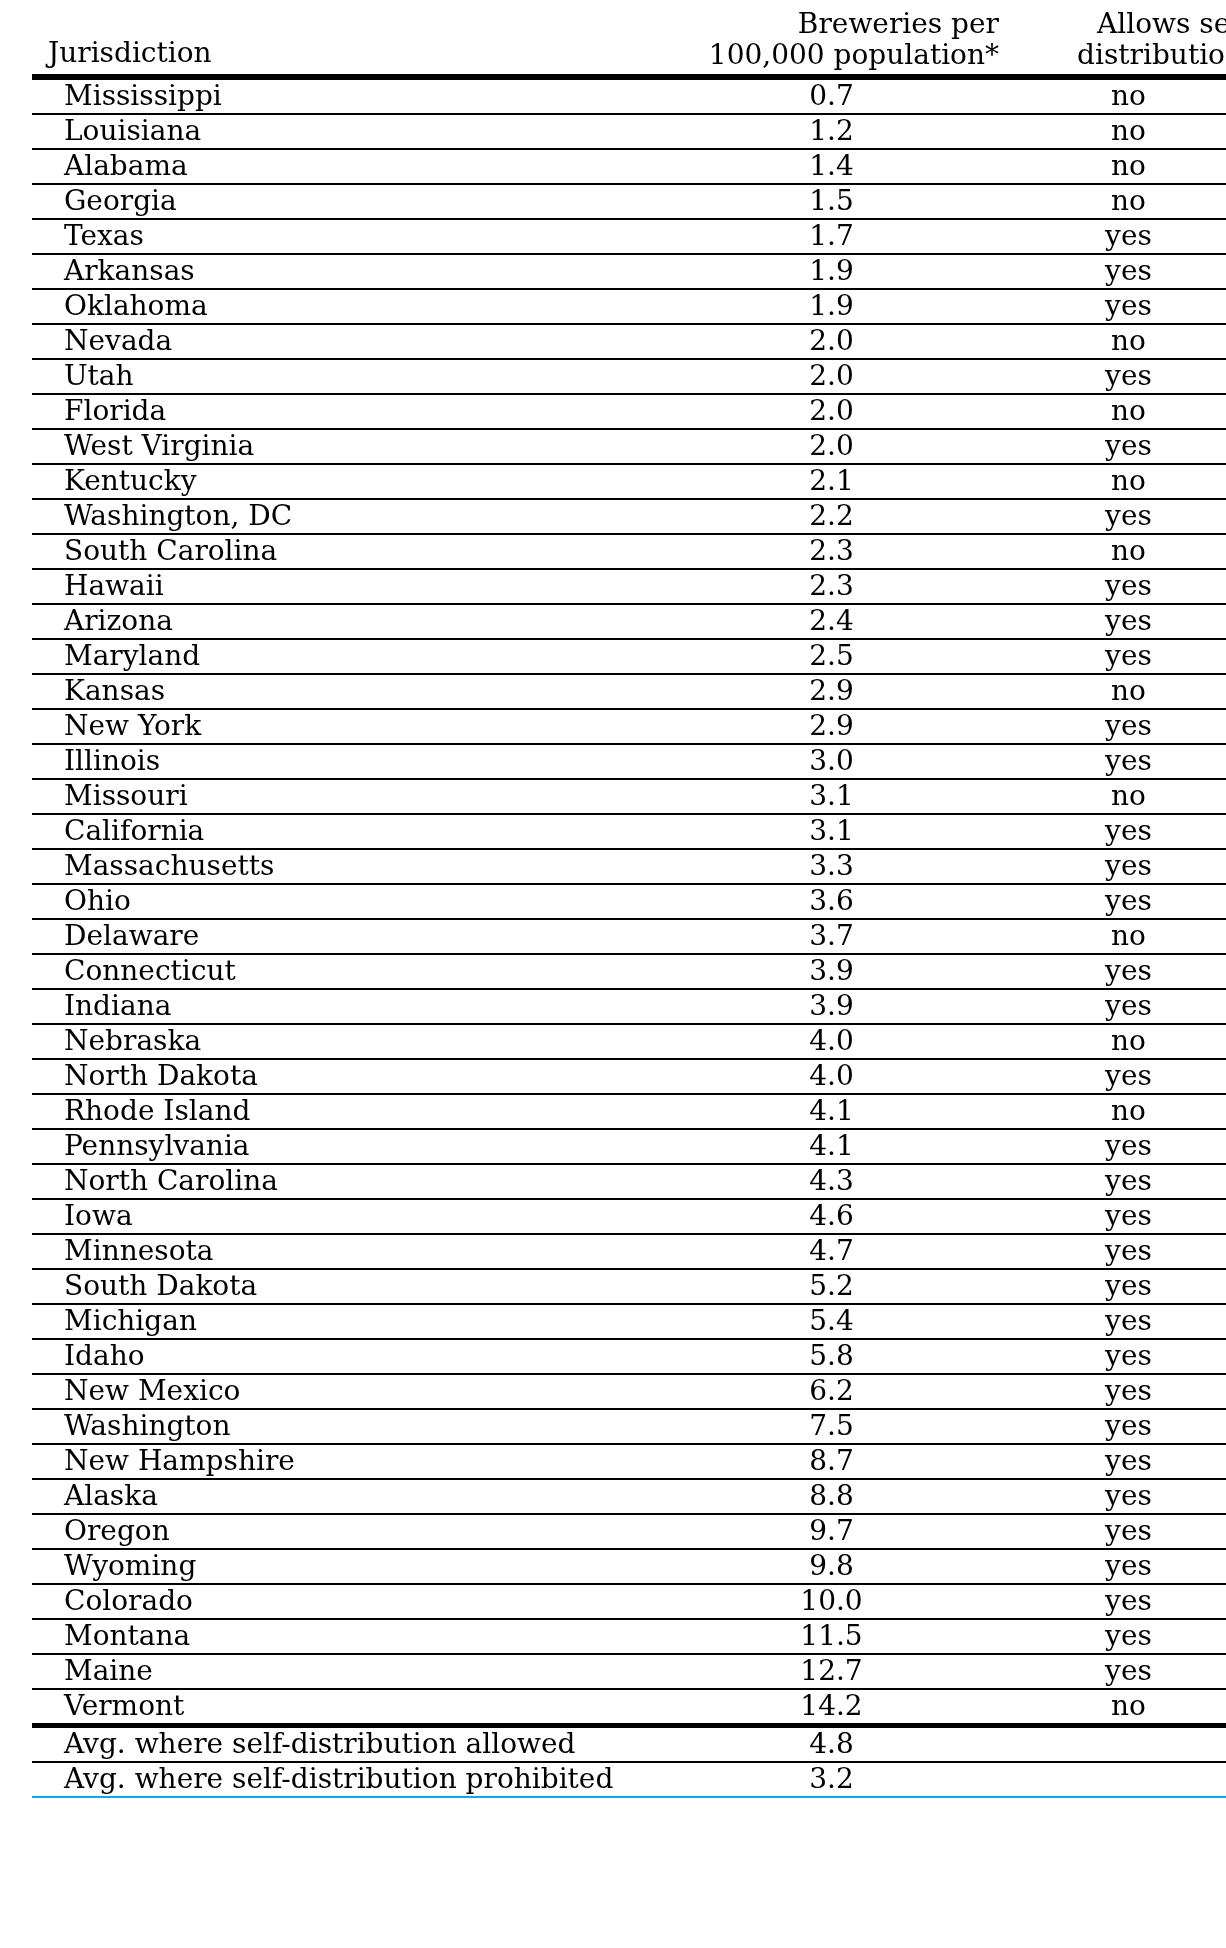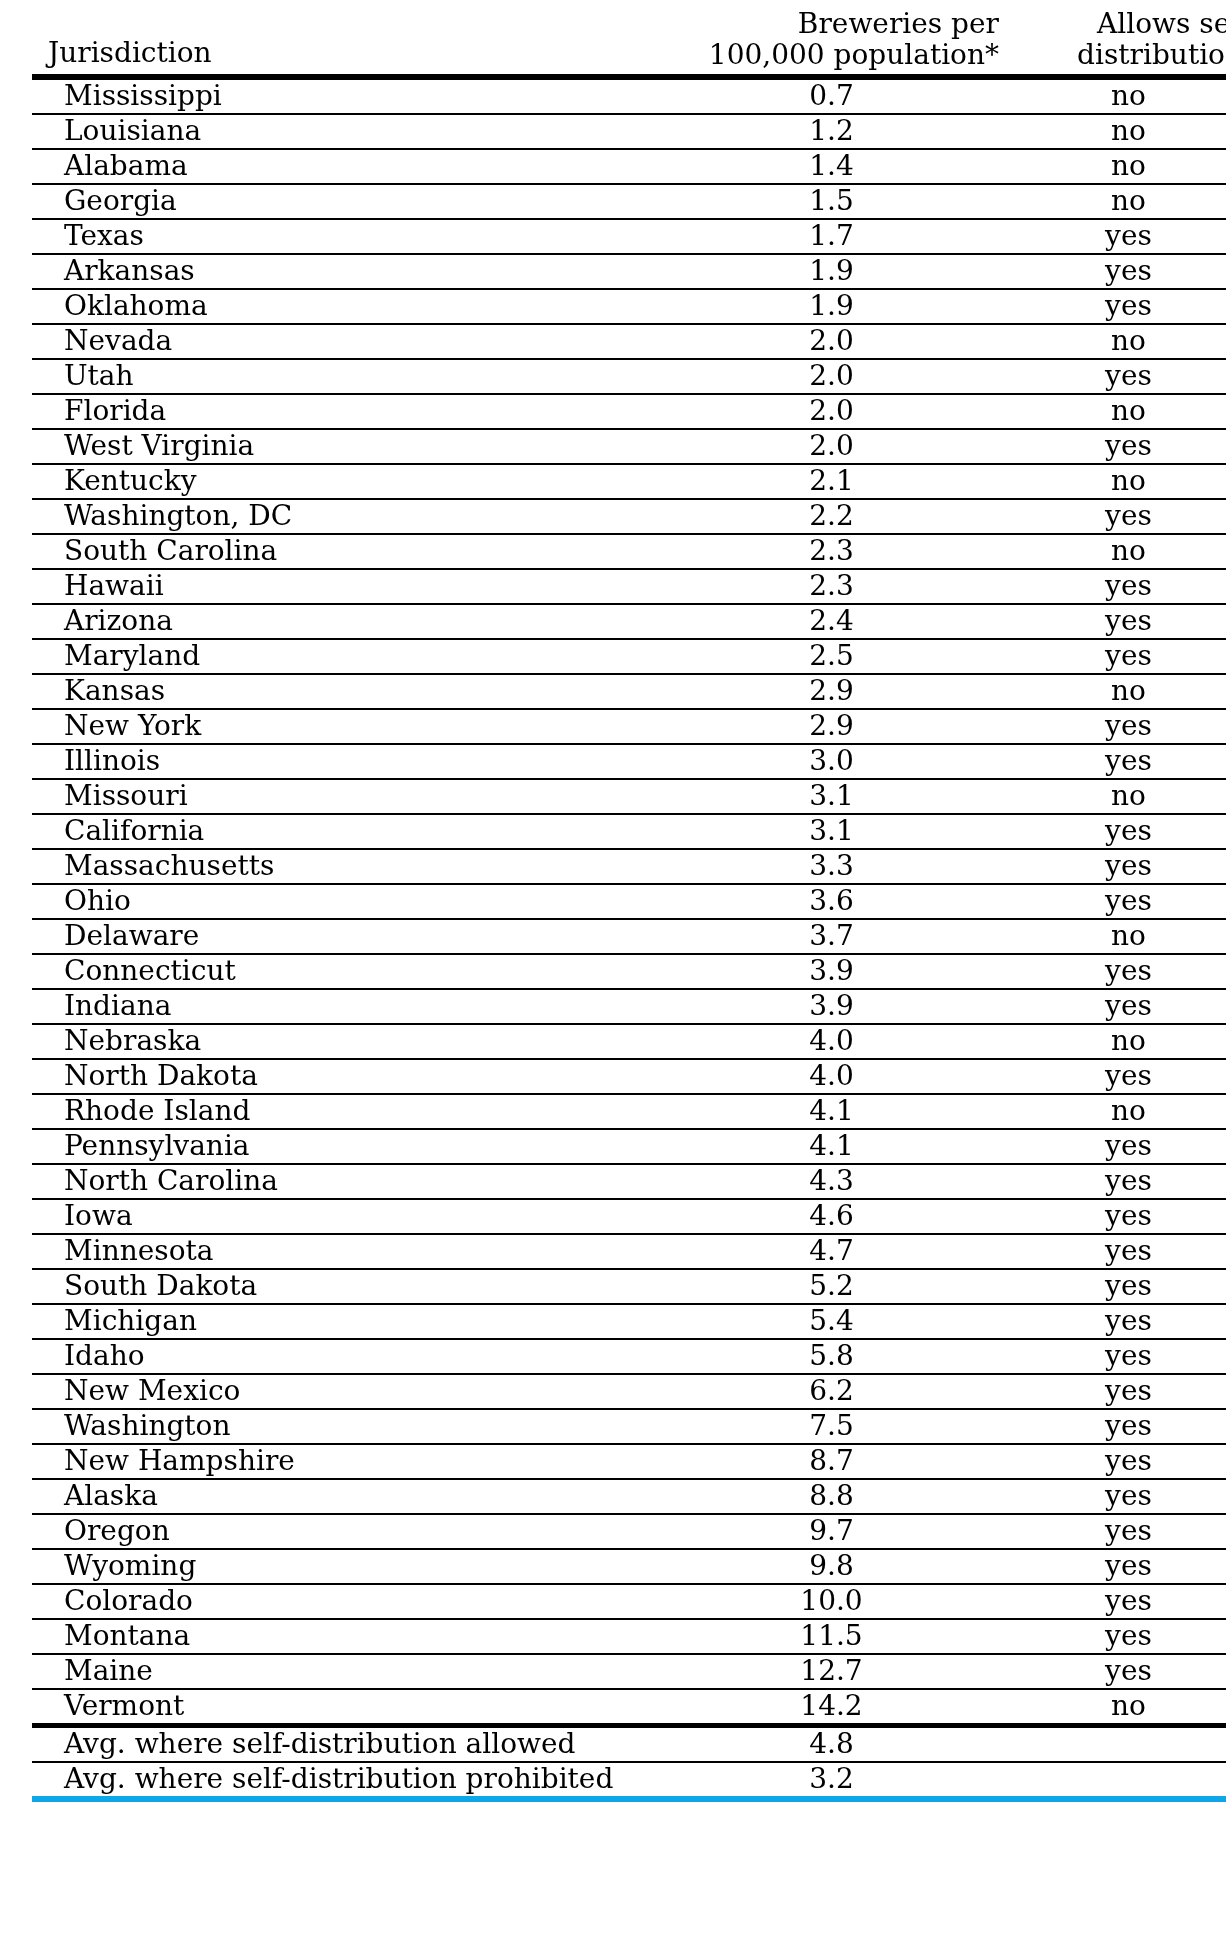--- a/index.html
+++ b/index.html
@@ -55,21 +55,21 @@
     text-align: left;
     padding-left: 32px;
   }
   td.cell-num, td.cell-yn {
     text-align: center;
   }
   tr.last-main-row td {
     border-bottom: 5px solid #000000;
   }
   tr.summary-final td {
-    border-bottom: 6px solid #0ea5e9;
+    border-bottom: 2px solid #0ea5e9;
   }
 </style>
 </head>
 <body>
 
 <table class="paper-table">
   <colgroup>
     <col class="c-jurisdiction">
     <col class="c-breweries">
     <col class="c-selfdist">

